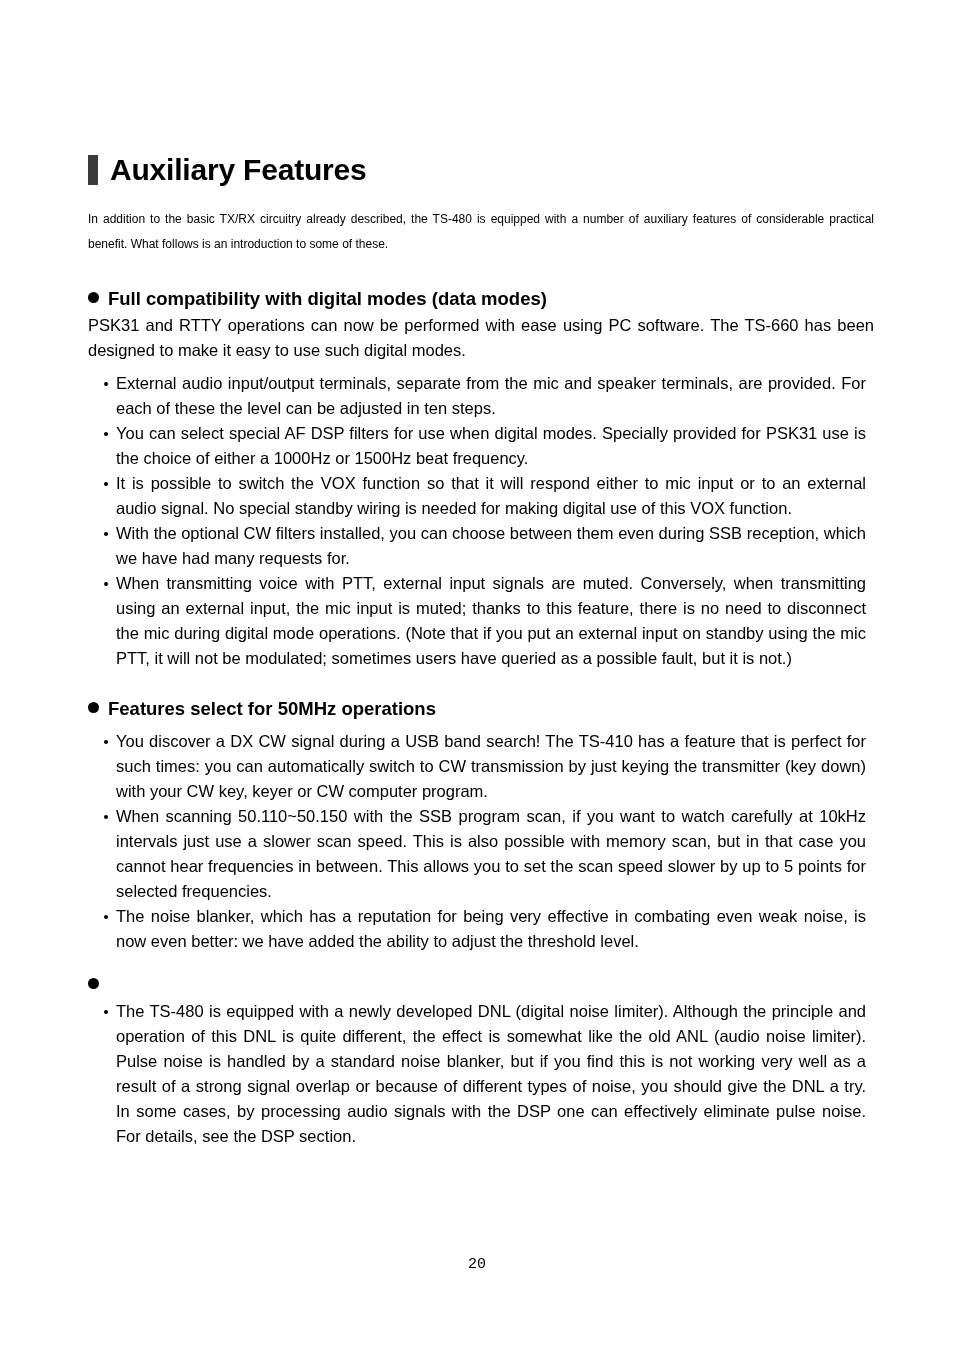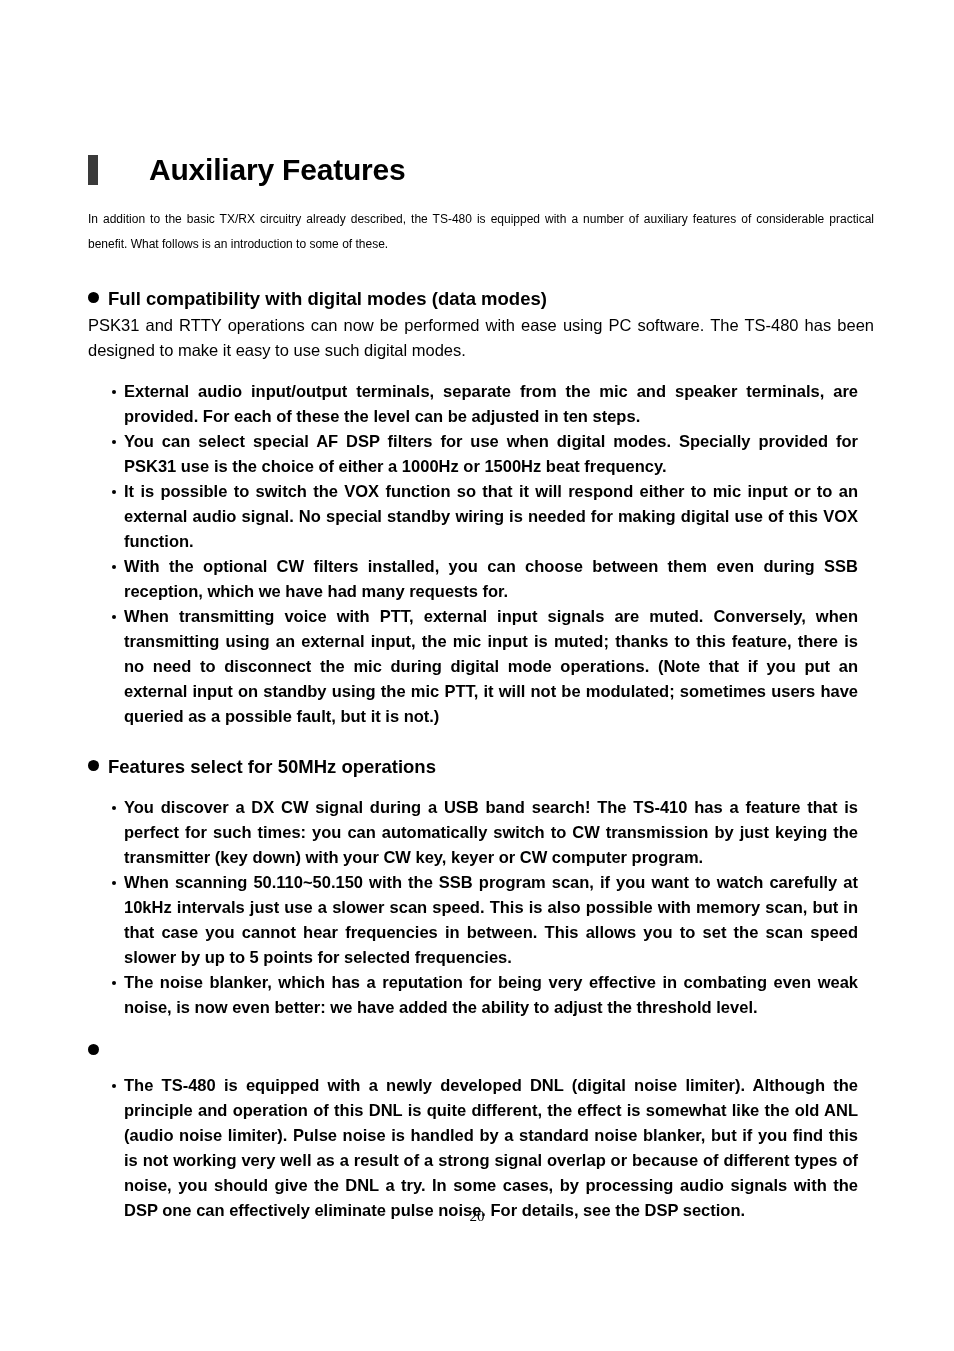--- a/index.html
+++ b/index.html
@@ -26,21 +26,20 @@
 
   
   .page-title {
     display: flex;
     align-items: center;
     font-size: 30px;
     font-weight: bold;
     letter-spacing: -0.2px;
     margin: 0 0 22px 0;
     line-height: 1.0;
-    gap: 39px;
   }
   .title-marker {
     display: inline-block;
     width: 10px;
     height: 30px;
     background: #3a3a3a;
     margin-right: 12px;
     flex: none;
   }
   .title-text { display: inline-block; }
@@ -82,23 +81,22 @@
   .lead {
     font-size: 16.5px;
     line-height: 25px;
     text-align: justify;
     margin: 0 0 0 0;
   }
 
   
   ul.bullets {
     list-style: none;
-    margin: 16px;
+    margin: 8px;
     padding: 0;
-    font-weight: bold;
   }
   ul.bullets > li {
     position: relative;
     padding-left: 20px;
     font-size: 16.5px;
     line-height: 25px;
     text-align: justify;
     text-justify: inter-word;
     margin: 0;
   }
@@ -111,23 +109,23 @@
     height: 4px;
     border-radius: 50%;
     background: #000;
   }
 
   
   .page-number {
     position: absolute;
     left: 0;
     right: 0;
-    top: 1208px;
+    top: 1256px;
     text-align: center;
-    font-family: Liberation Serif, serif;
+    font-family: Liberation Mono, monospace;
     font-size: 15px;
     color: #000;
   }
 </style>
 </head>
 <body>
 
 <div class="page">
   <div class="content">
 
@@ -136,21 +134,21 @@
       <span class="title-text">Auxiliary Features</span>
     </h1>
 
     <p class="para intro">In addition to the basic TX/RX circuitry already described, the TS-480 is equipped with a number of auxiliary features of considerable practical benefit. What follows is an introduction to some of these.</p>
 
     <div class="section-block">
       <h2 class="section-head">
         <span class="section-dot"></span>
         <span>Full compatibility with digital modes (data modes)</span>
       </h2>
-      <p class="lead">PSK31 and RTTY operations can now be performed with ease using PC software. The TS-480 has been designed to make it easy to use such digital modes.</p>
+      <p class="lead">PSK31 and RTTY operations can now be performed with ease using PC software. The TS-660 has been designed to make it easy to use such digital modes.</p>
       <ul class="bullets">
         <li>External audio input/output terminals, separate from the mic and speaker terminals, are provided. For each of these the level can be adjusted in ten steps.</li>
         <li>You can select special AF DSP filters for use when digital modes. Specially provided for PSK31 use is the choice of either a 1000Hz or 1500Hz beat frequency.</li>
         <li>It is possible to switch the VOX function so that it will respond either to mic input or to an external audio signal. No special standby wiring is needed for making digital use of this VOX function.</li>
         <li>With the optional CW filters installed, you can choose between them even during SSB reception, which we have had many requests for.</li>
         <li>When transmitting voice with PTT, external input signals are muted. Conversely, when transmitting using an external input, the mic input is muted; thanks to this feature, there is no need to disconnect the mic during digital mode operations. (Note that if you put an external input on standby using the mic PTT, it will not be modulated; sometimes users have queried as a possible fault, but it is not.)</li>
       </ul>
     </div>
 
     <div class="section-block">

